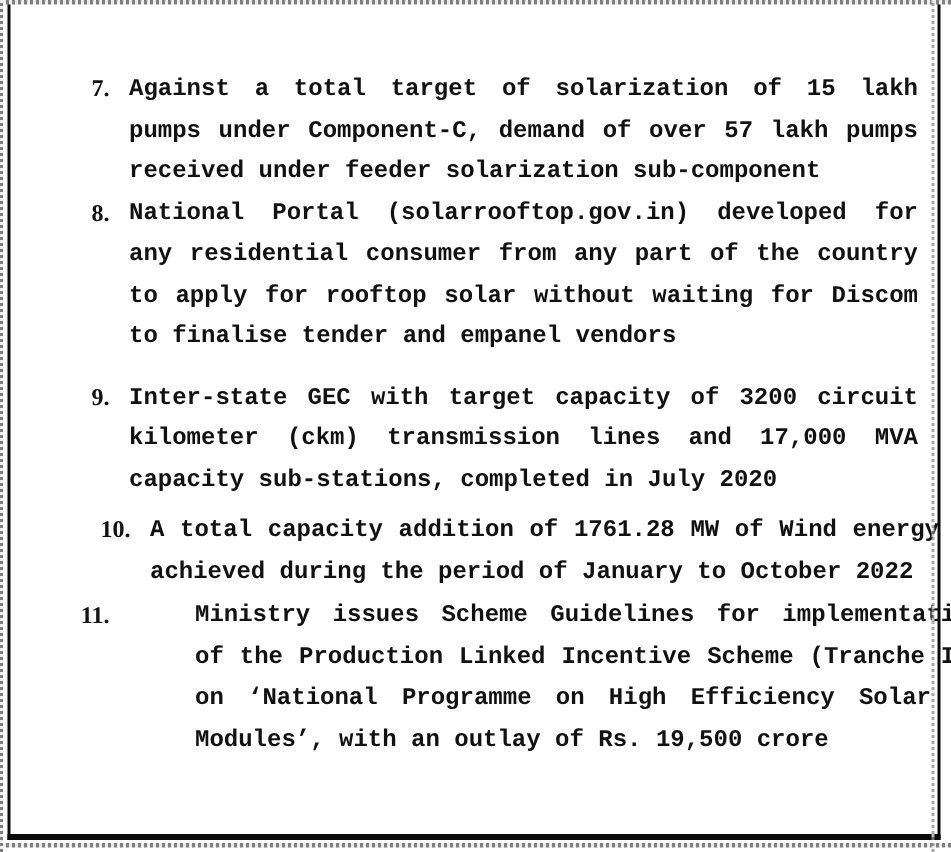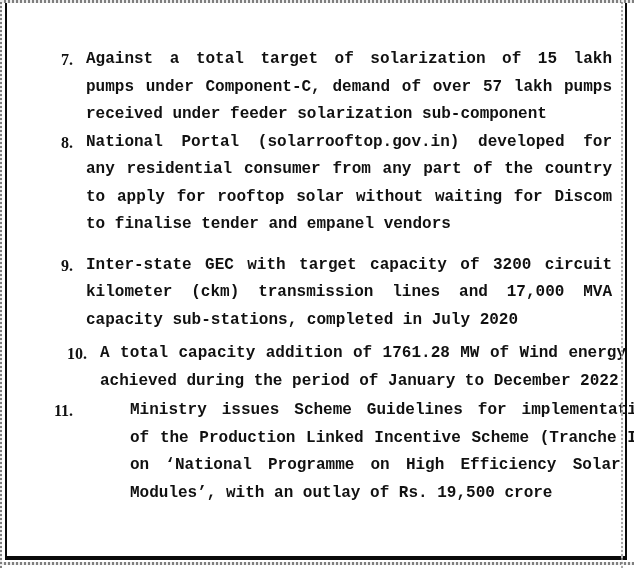--- a/index.html
+++ b/index.html
@@ -92,21 +92,21 @@
     <span class="itext">National Portal (solarrooftop.gov.in) developed for any residential consumer from any part of the country to apply for rooftop solar without waiting for Discom to finalise tender and empanel vendors</span>
   </li>
 
   <li class="item">
     <span class="num">9.</span>
     <span class="itext">Inter-state GEC with target capacity of 3200 circuit kilometer (ckm) transmission lines and 17,000 MVA capacity sub-stations, completed in July 2020</span>
   </li>
 
   <li class="item">
     <span class="num">10.</span>
-    <span class="itext">A total capacity addition of 1761.28 MW of Wind energy achieved during the period of January to December 2022</span>
+    <span class="itext">A total capacity addition of 1761.28 MW of Wind energy achieved during the period of January to October 2022</span>
   </li>
 
   <li class="item">
     <span class="num">11.</span>
     <span class="itext">Ministry  issues Scheme Guidelines for implementation of the Production Linked Incentive Scheme (Tranche II) on ‘National Programme on High Efficiency Solar PV Modules’, with an outlay of Rs. 19,500 crore</span>
   </li>
 
 </ol>
 </div>
 

